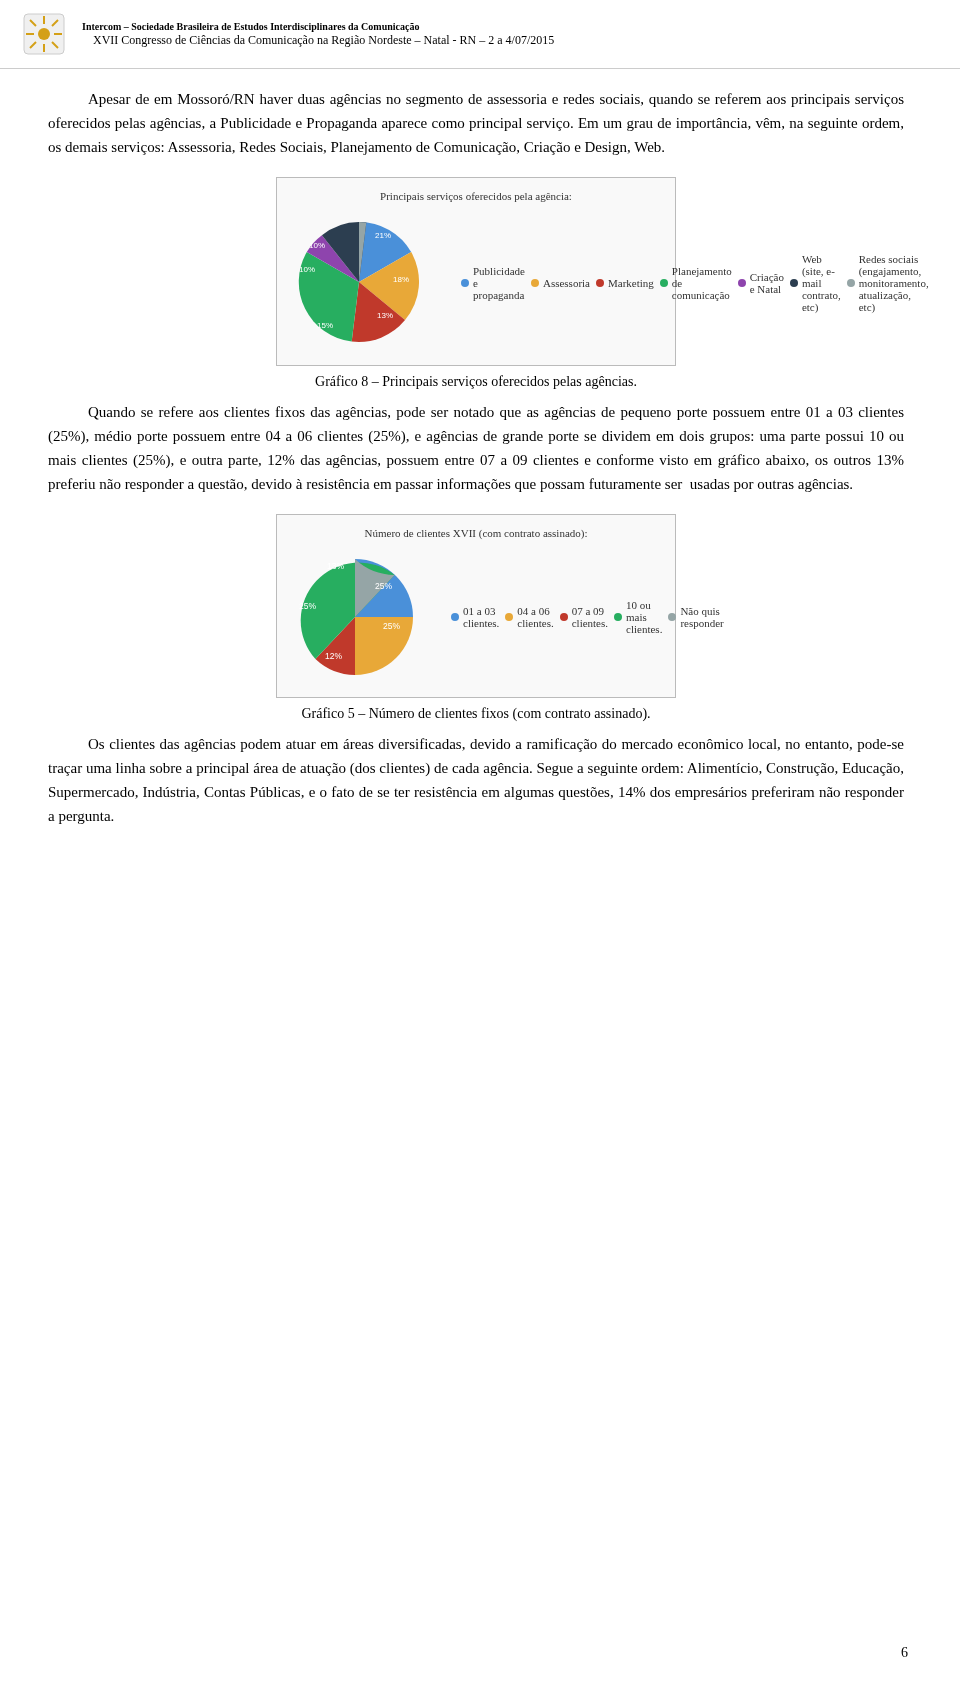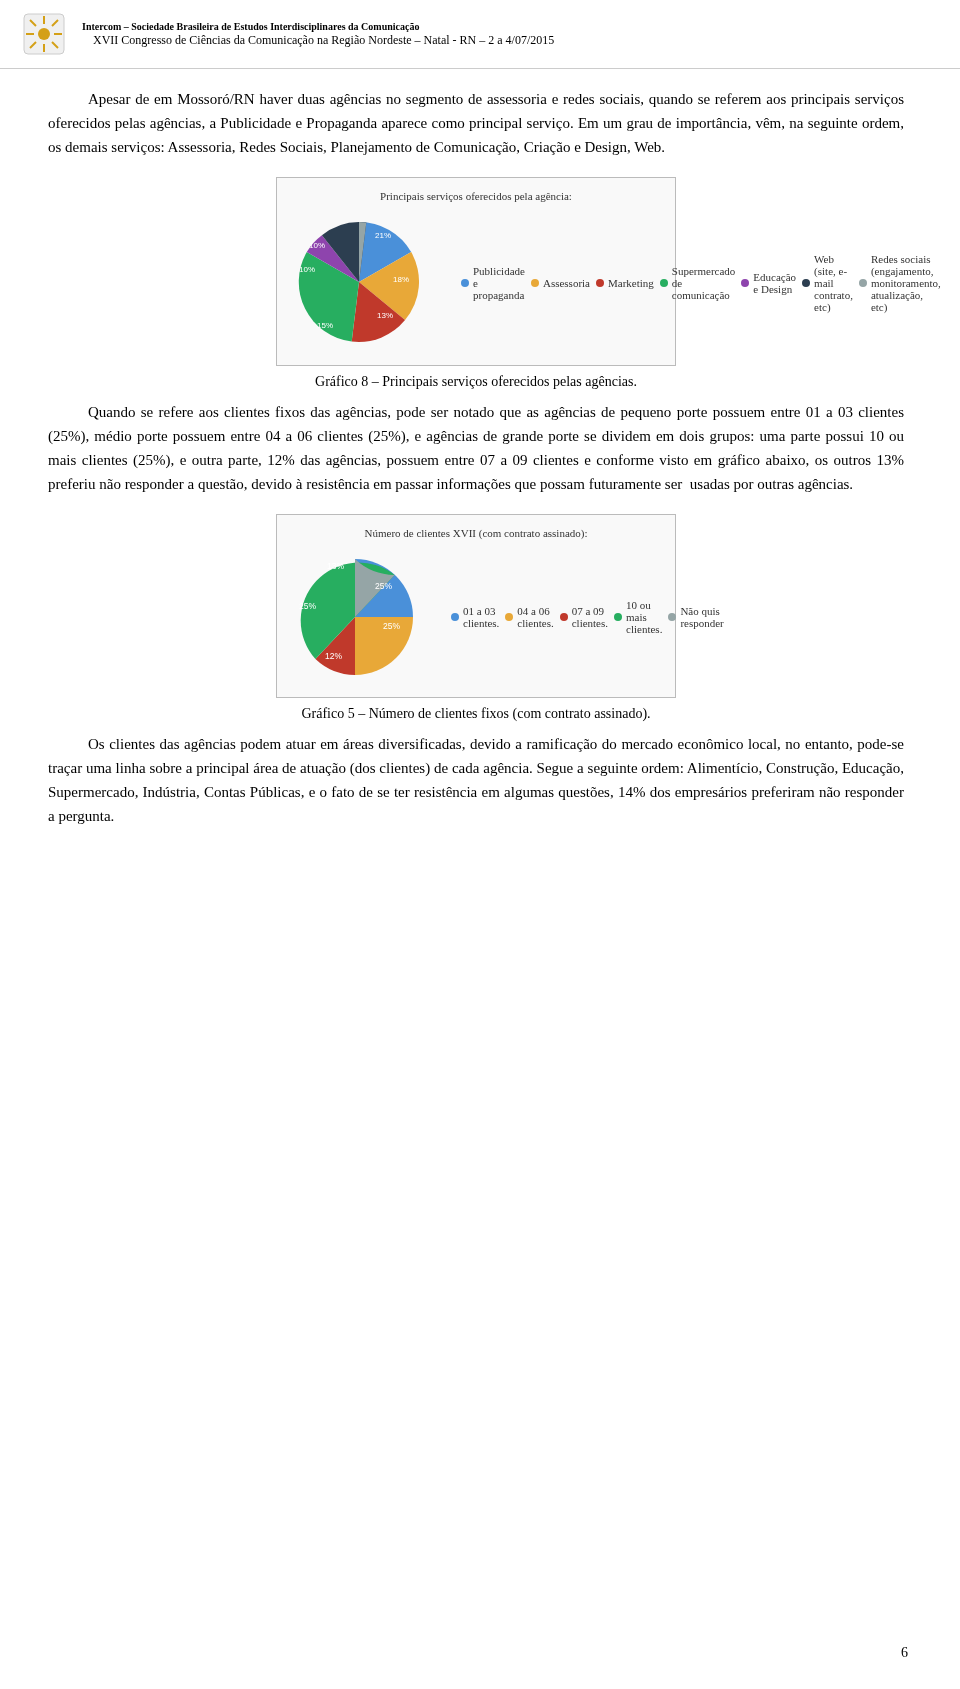--- a/index.html
+++ b/index.html
@@ -211,25 +211,25 @@
             <div class="legend-item">
               <div class="legend-dot" style="background:#e8a838;"></div>
               <span>Assessoria</span>
             </div>
             <div class="legend-item">
               <div class="legend-dot" style="background:#c0392b;"></div>
               <span>Marketing</span>
             </div>
             <div class="legend-item">
               <div class="legend-dot" style="background:#27ae60;"></div>
-              <span>Supermercado de comunicação</span>
+              <span>Planejamento de comunicação</span>
             </div>
             <div class="legend-item">
               <div class="legend-dot" style="background:#8e44ad;"></div>
-              <span>Educação e Design</span>
+              <span>Criação e Natal</span>
             </div>
             <div class="legend-item">
               <div class="legend-dot" style="background:#2c3e50;"></div>
               <span>Web (site, e-mail contrato, etc)</span>
             </div>
             <div class="legend-item">
               <div class="legend-dot" style="background:#95a5a6;"></div>
               <span>Redes sociais (engajamento,<br>monitoramento, atualização, etc)</span>
             </div>
           </div>

